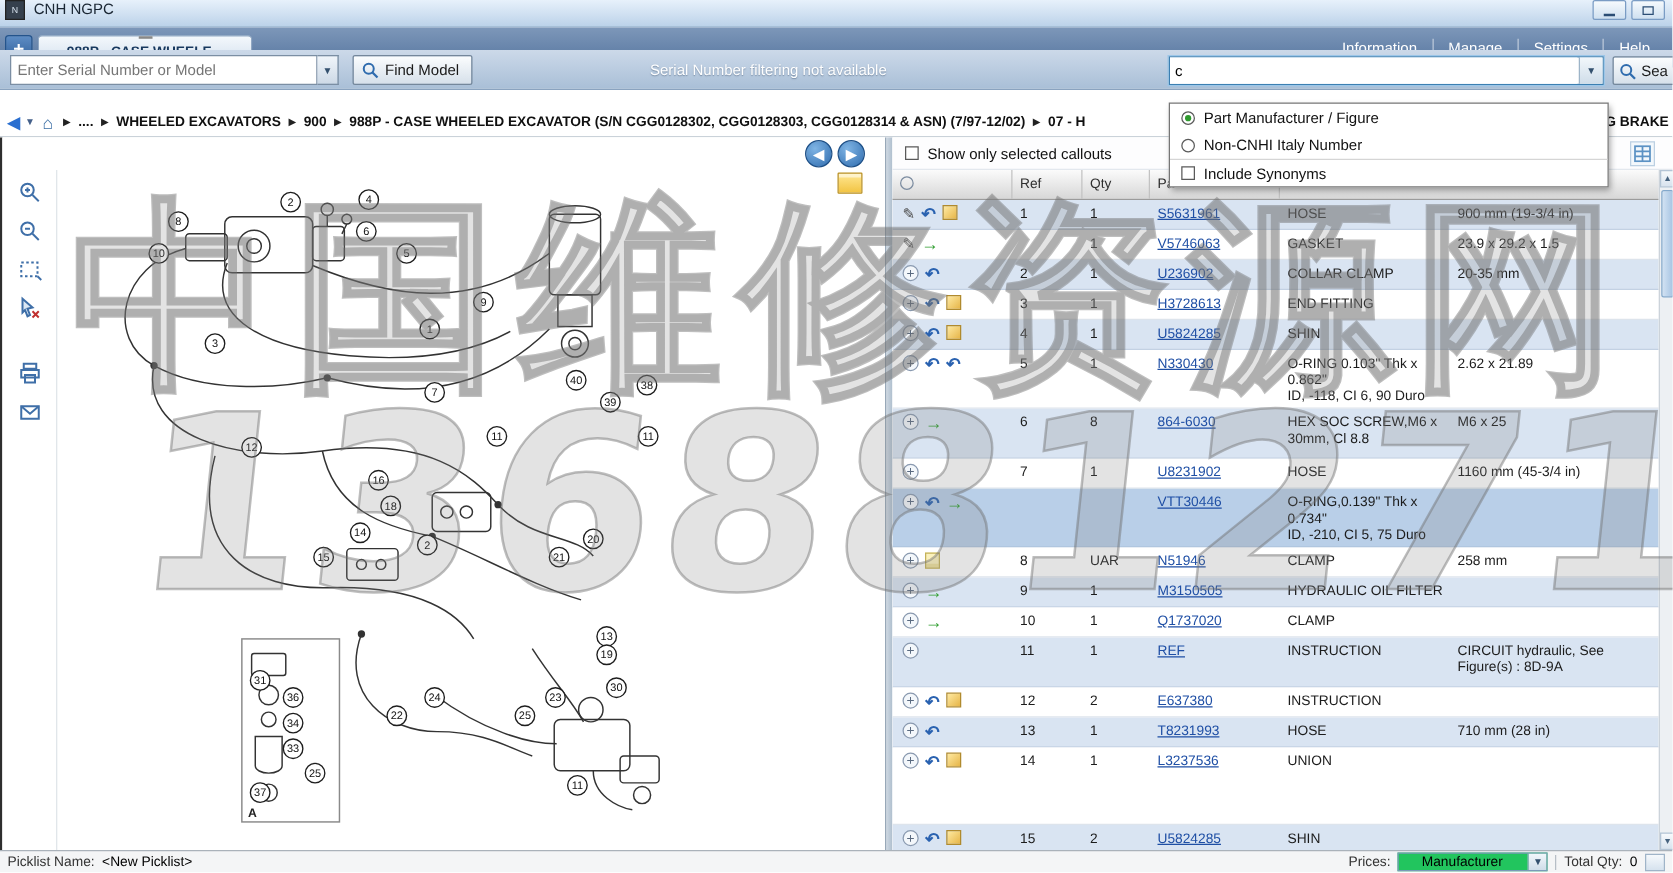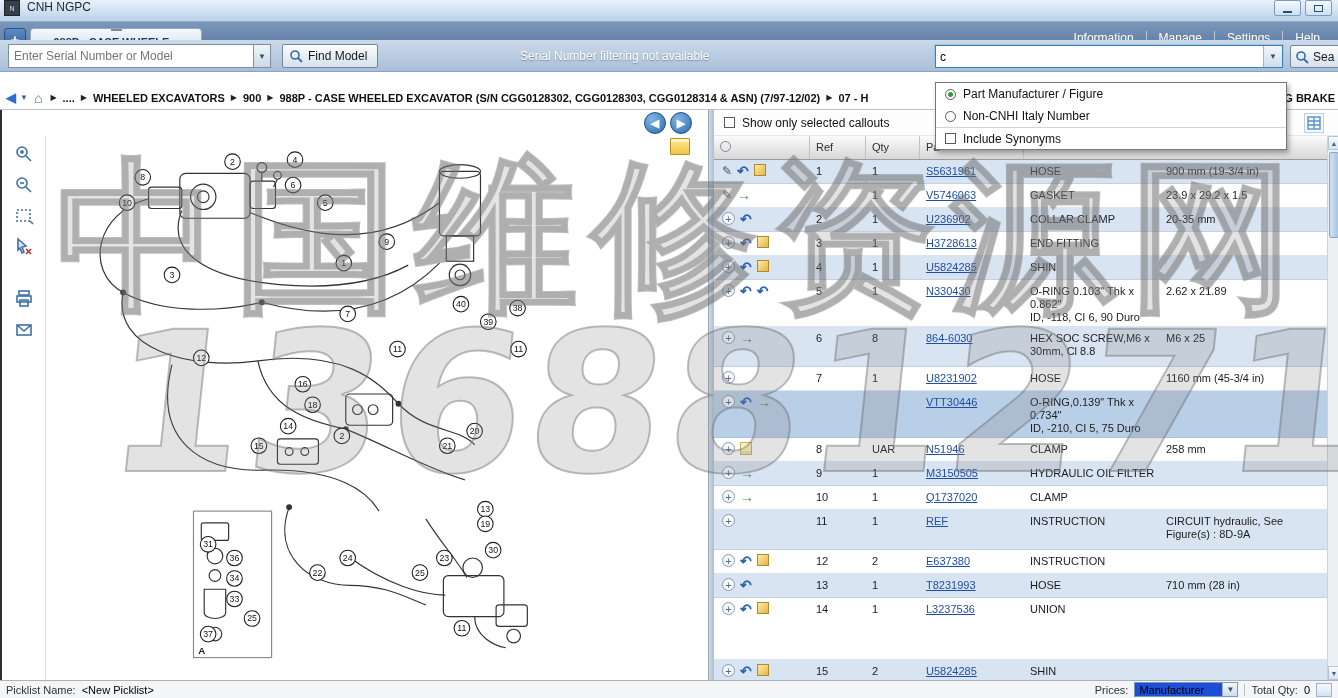--- a/index.html
+++ b/index.html
@@ -159,22 +159,22 @@
     background:linear-gradient(#f7fafc,#d8e3ee); border:1px solid #b4c5d6; }
   .vs-up { top:0; } .vs-down { bottom:0; }
   .vs-thumb { position:absolute; left:1px; top:16px; width:10px; height:86px;
     background:linear-gradient(90deg,#d2e2f3,#a8c5e3); border:1px solid #83a8cb; border-radius:2px; }
 
   
   .statusbar { position:absolute; left:0; top:680px; width:1338px; height:18px; background:#f4f5f6;
     border-top:1px solid #aab2ba; display:flex; align-items:center; font-size:11px; padding:0 6px; }
   .sb-label { color:#333; } .sb-value { color:#000; margin-left:6px; }
   .sb-right { margin-left:auto; display:flex; align-items:center; gap:6px; }
-  .sb-select { width:104px; height:15px; background:#1d4ed8; border:1px solid #7a9ab8;
-    display:flex; align-items:center; font-size:11px; padding-left:4px; position:relative; }
+  .sb-select { width:120px; height:15px; background:#22c55e; border:1px solid #7a9ab8;
+    display:flex; align-items:center; font-size:11px; padding-left:18px; position:relative; }
   .sb-select .combo-arrow { height:13px; width:15px; }
   .sb-sep { width:1px; height:12px; background:#b6bec6; }
   .sb-mini { width:16px; height:14px; border:1px solid #9fb4c8; background:linear-gradient(#f5f9fc,#d6e2ee); }
 
   
   .wm { position:absolute; z-index:30; pointer-events:none; white-space:nowrap; font-weight:bold;
     color:rgba(128,128,128,.22); -webkit-text-stroke:2px rgba(110,110,110,.45);
     font-family:"DejaVu Sans", sans-serif; }
   .wm1 { left:55px; top:128px; font-size:165px; letter-spacing:14px; }
   .wm2 { left:110px; top:290px; font-size:195px; letter-spacing:4px; transform:skewX(-6deg); }

